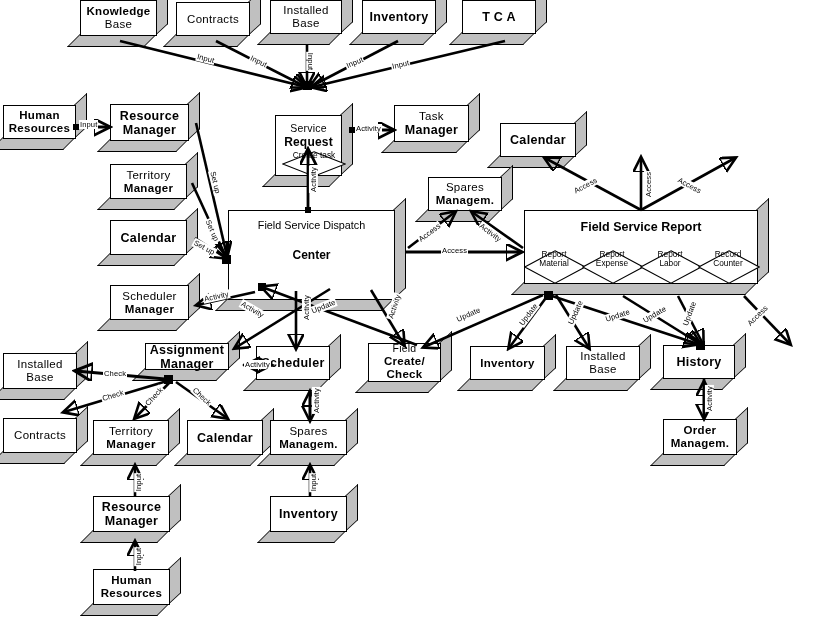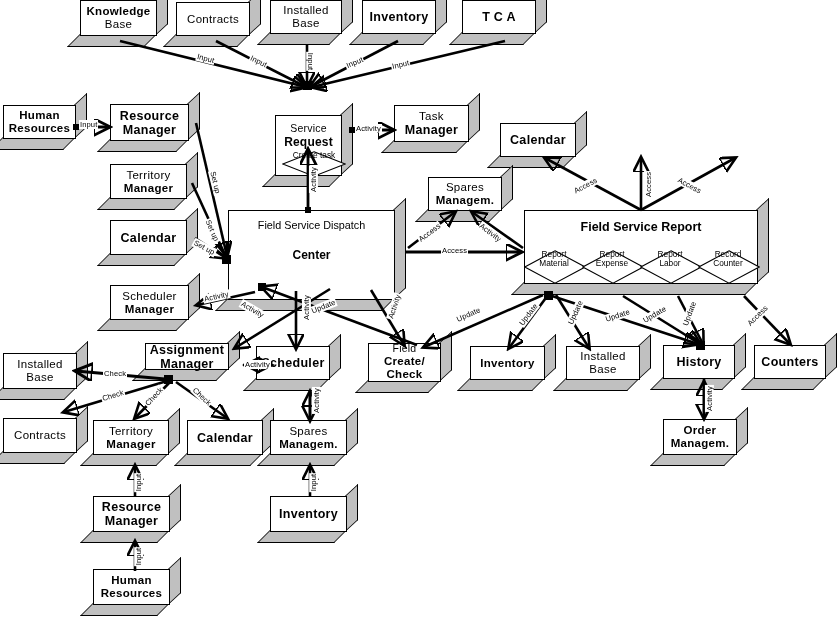--- a/index.html
+++ b/index.html
@@ -499,27 +499,20 @@
   </div>
 
   <div class="node" style="left:663px; top:345px; width:83px; height:45px;">
     <div class="shape-right"></div>
     <div class="shape-bottom"></div>
     <div class="face">
       <span class="lbl b fs12">History</span>
     </div>
   </div>
 
-  <div class="node" style="left:754px; top:345px; width:83px; height:45px;">
-    <div class="shape-right"></div>
-    <div class="shape-bottom"></div>
-    <div class="face">
-      <span class="lbl b fs12">Counters</span>
-    </div>
-  </div>
 
   <div class="node" style="left:3px; top:418px; width:85px; height:46px;">
     <div class="shape-right"></div>
     <div class="shape-bottom"></div>
     <div class="face">
       <span class="lbl n fs11">Contracts</span>
     </div>
   </div>
 
   <div class="node" style="left:93px; top:420px; width:87px; height:46px;">

